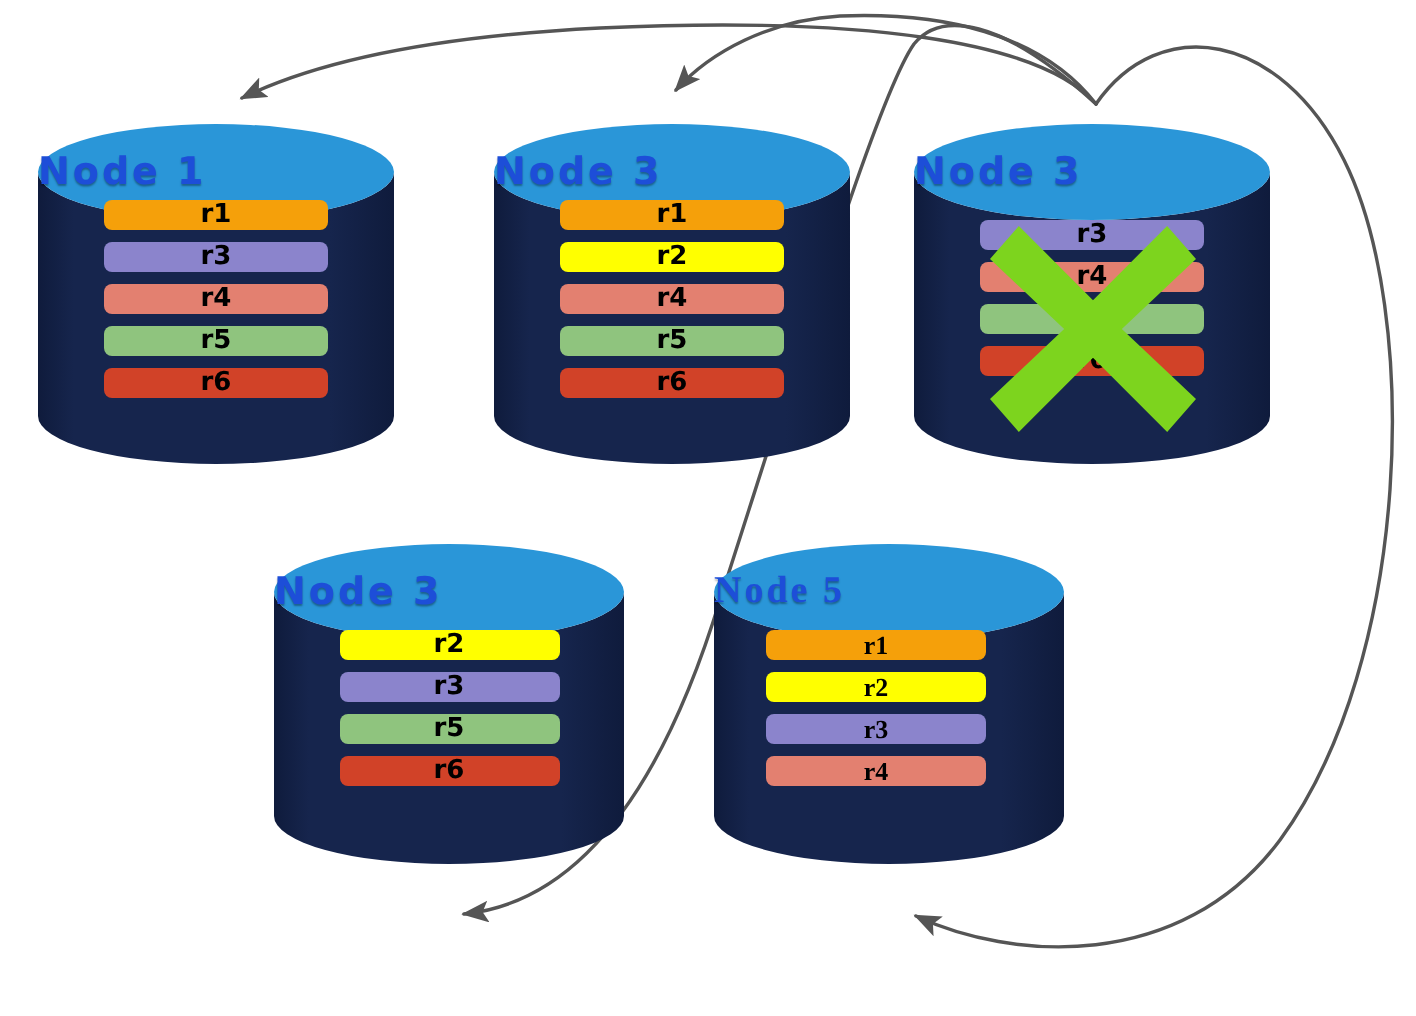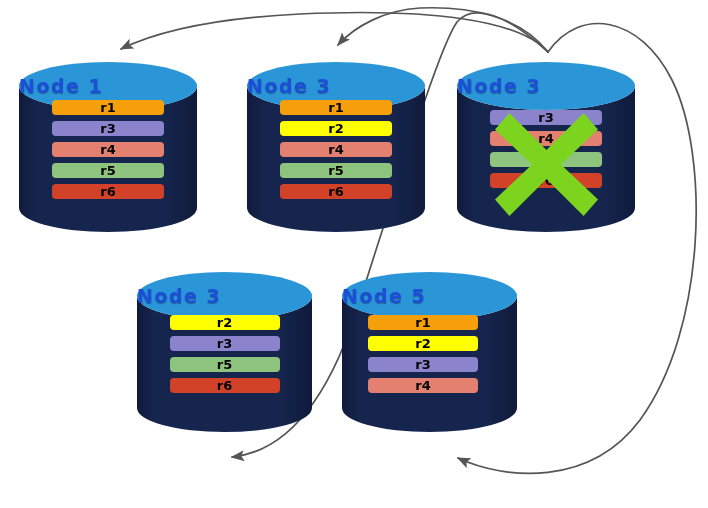--- a/index.html
+++ b/index.html
@@ -169,21 +169,21 @@
           <ellipse cx="87.5" cy="24" rx="87.5" ry="24" fill="#2a96d8"></ellipse>
         </svg>
         <div class="node-label" style="top: 13px;">Node  3</div>
         <div class="rows" style="top: 43px;">
           <div class="row" style="background: rgb(255, 255, 0); width: 110px;">r2</div>
           <div class="row" style="background: rgb(139, 132, 204); width: 110px; margin-top: 6px;">r3</div>
           <div class="row" style="background: rgb(143, 196, 126); width: 110px; margin-top: 6px;">r5</div>
           <div class="row" style="background: rgb(209, 66, 40); width: 110px; margin-top: 6px;">r6</div>
         </div>
       </div>
-      <div class="node" style="left: 342px; top: 272px; width: 162px; height: 160px;">
+      <div class="node" style="left: 357px; top: 272px; width: 162px; height: 160px; font-family: Liberation Serif, serif;">
         <svg width="175" height="160" viewBox="0 0 175 160">
           <defs>
             <linearGradient id="bodyGrad4" x1="0" y1="0" x2="1" y2="0">
               <stop offset="0" stop-color="#0f1b3c"></stop>
               <stop offset="0.1" stop-color="#16254d"></stop>
               <stop offset="0.82" stop-color="#16254d"></stop>
               <stop offset="1" stop-color="#0f1b3c"></stop>
             </linearGradient>
           </defs>
           <path d="M 0 24 L 0 136 A 87.5 24 0 0 0 175 136 L 175 24 A 87.5 24 0 0 1 0 24 Z" fill="url(#bodyGrad4)"></path>

